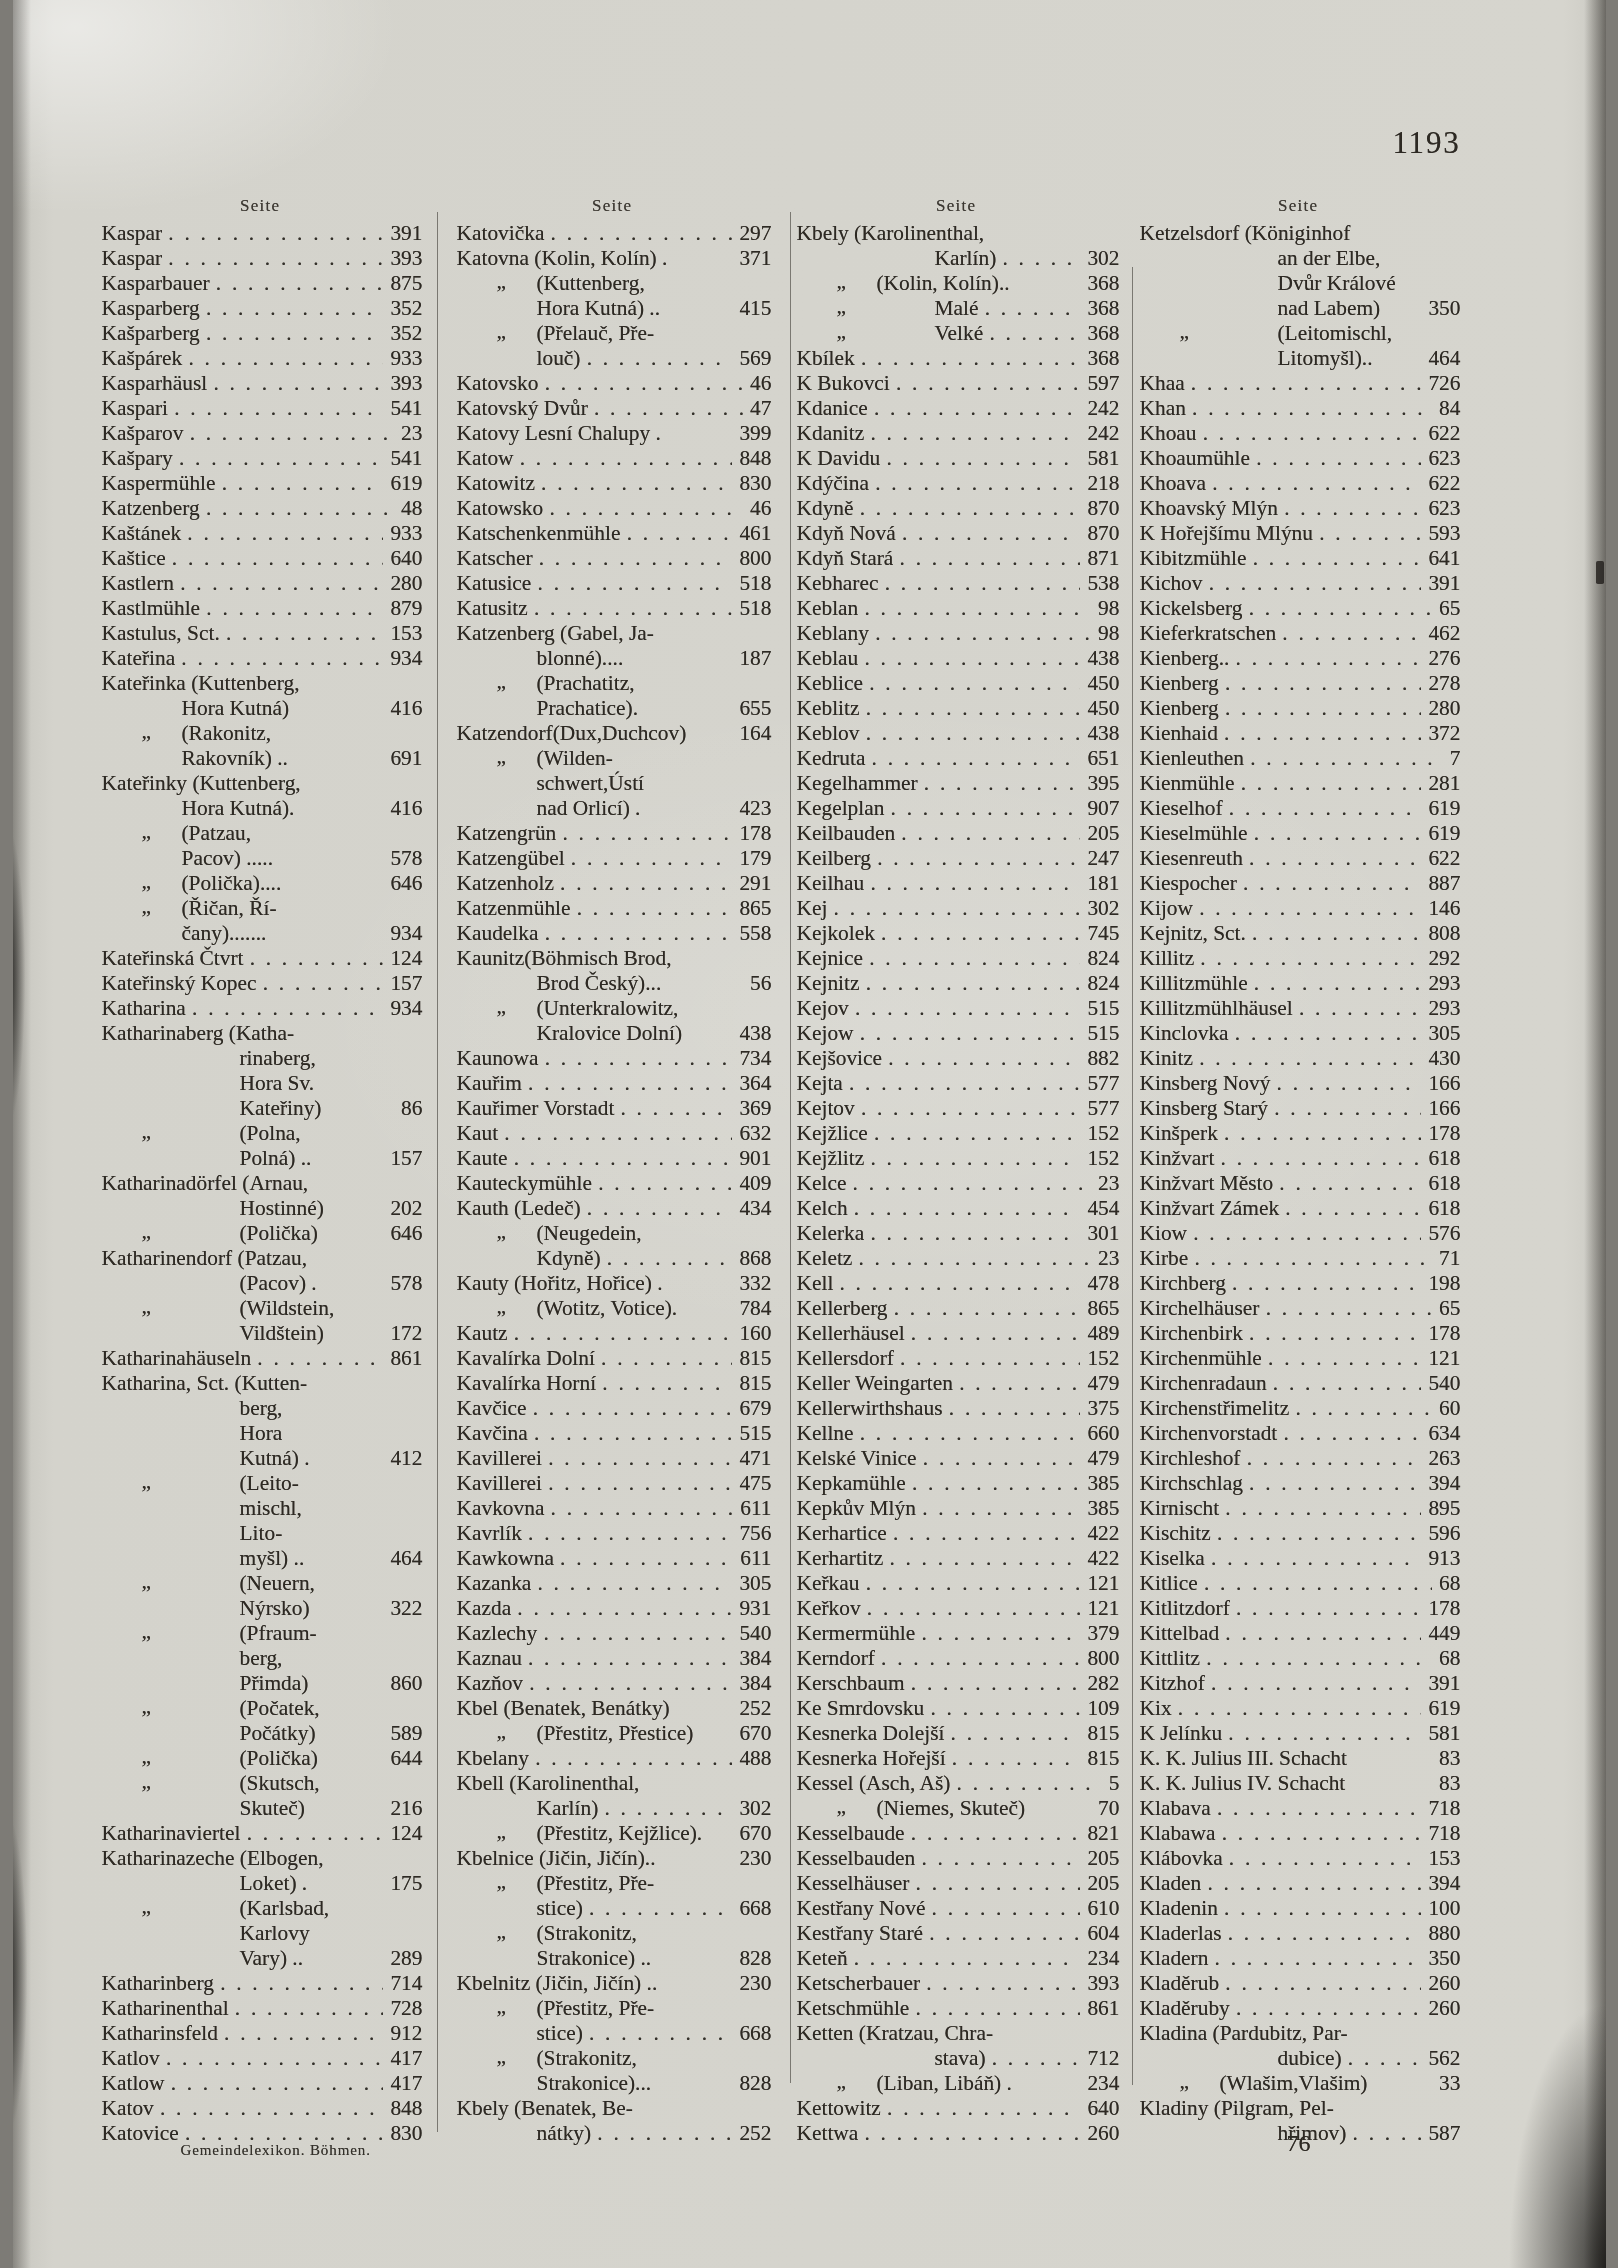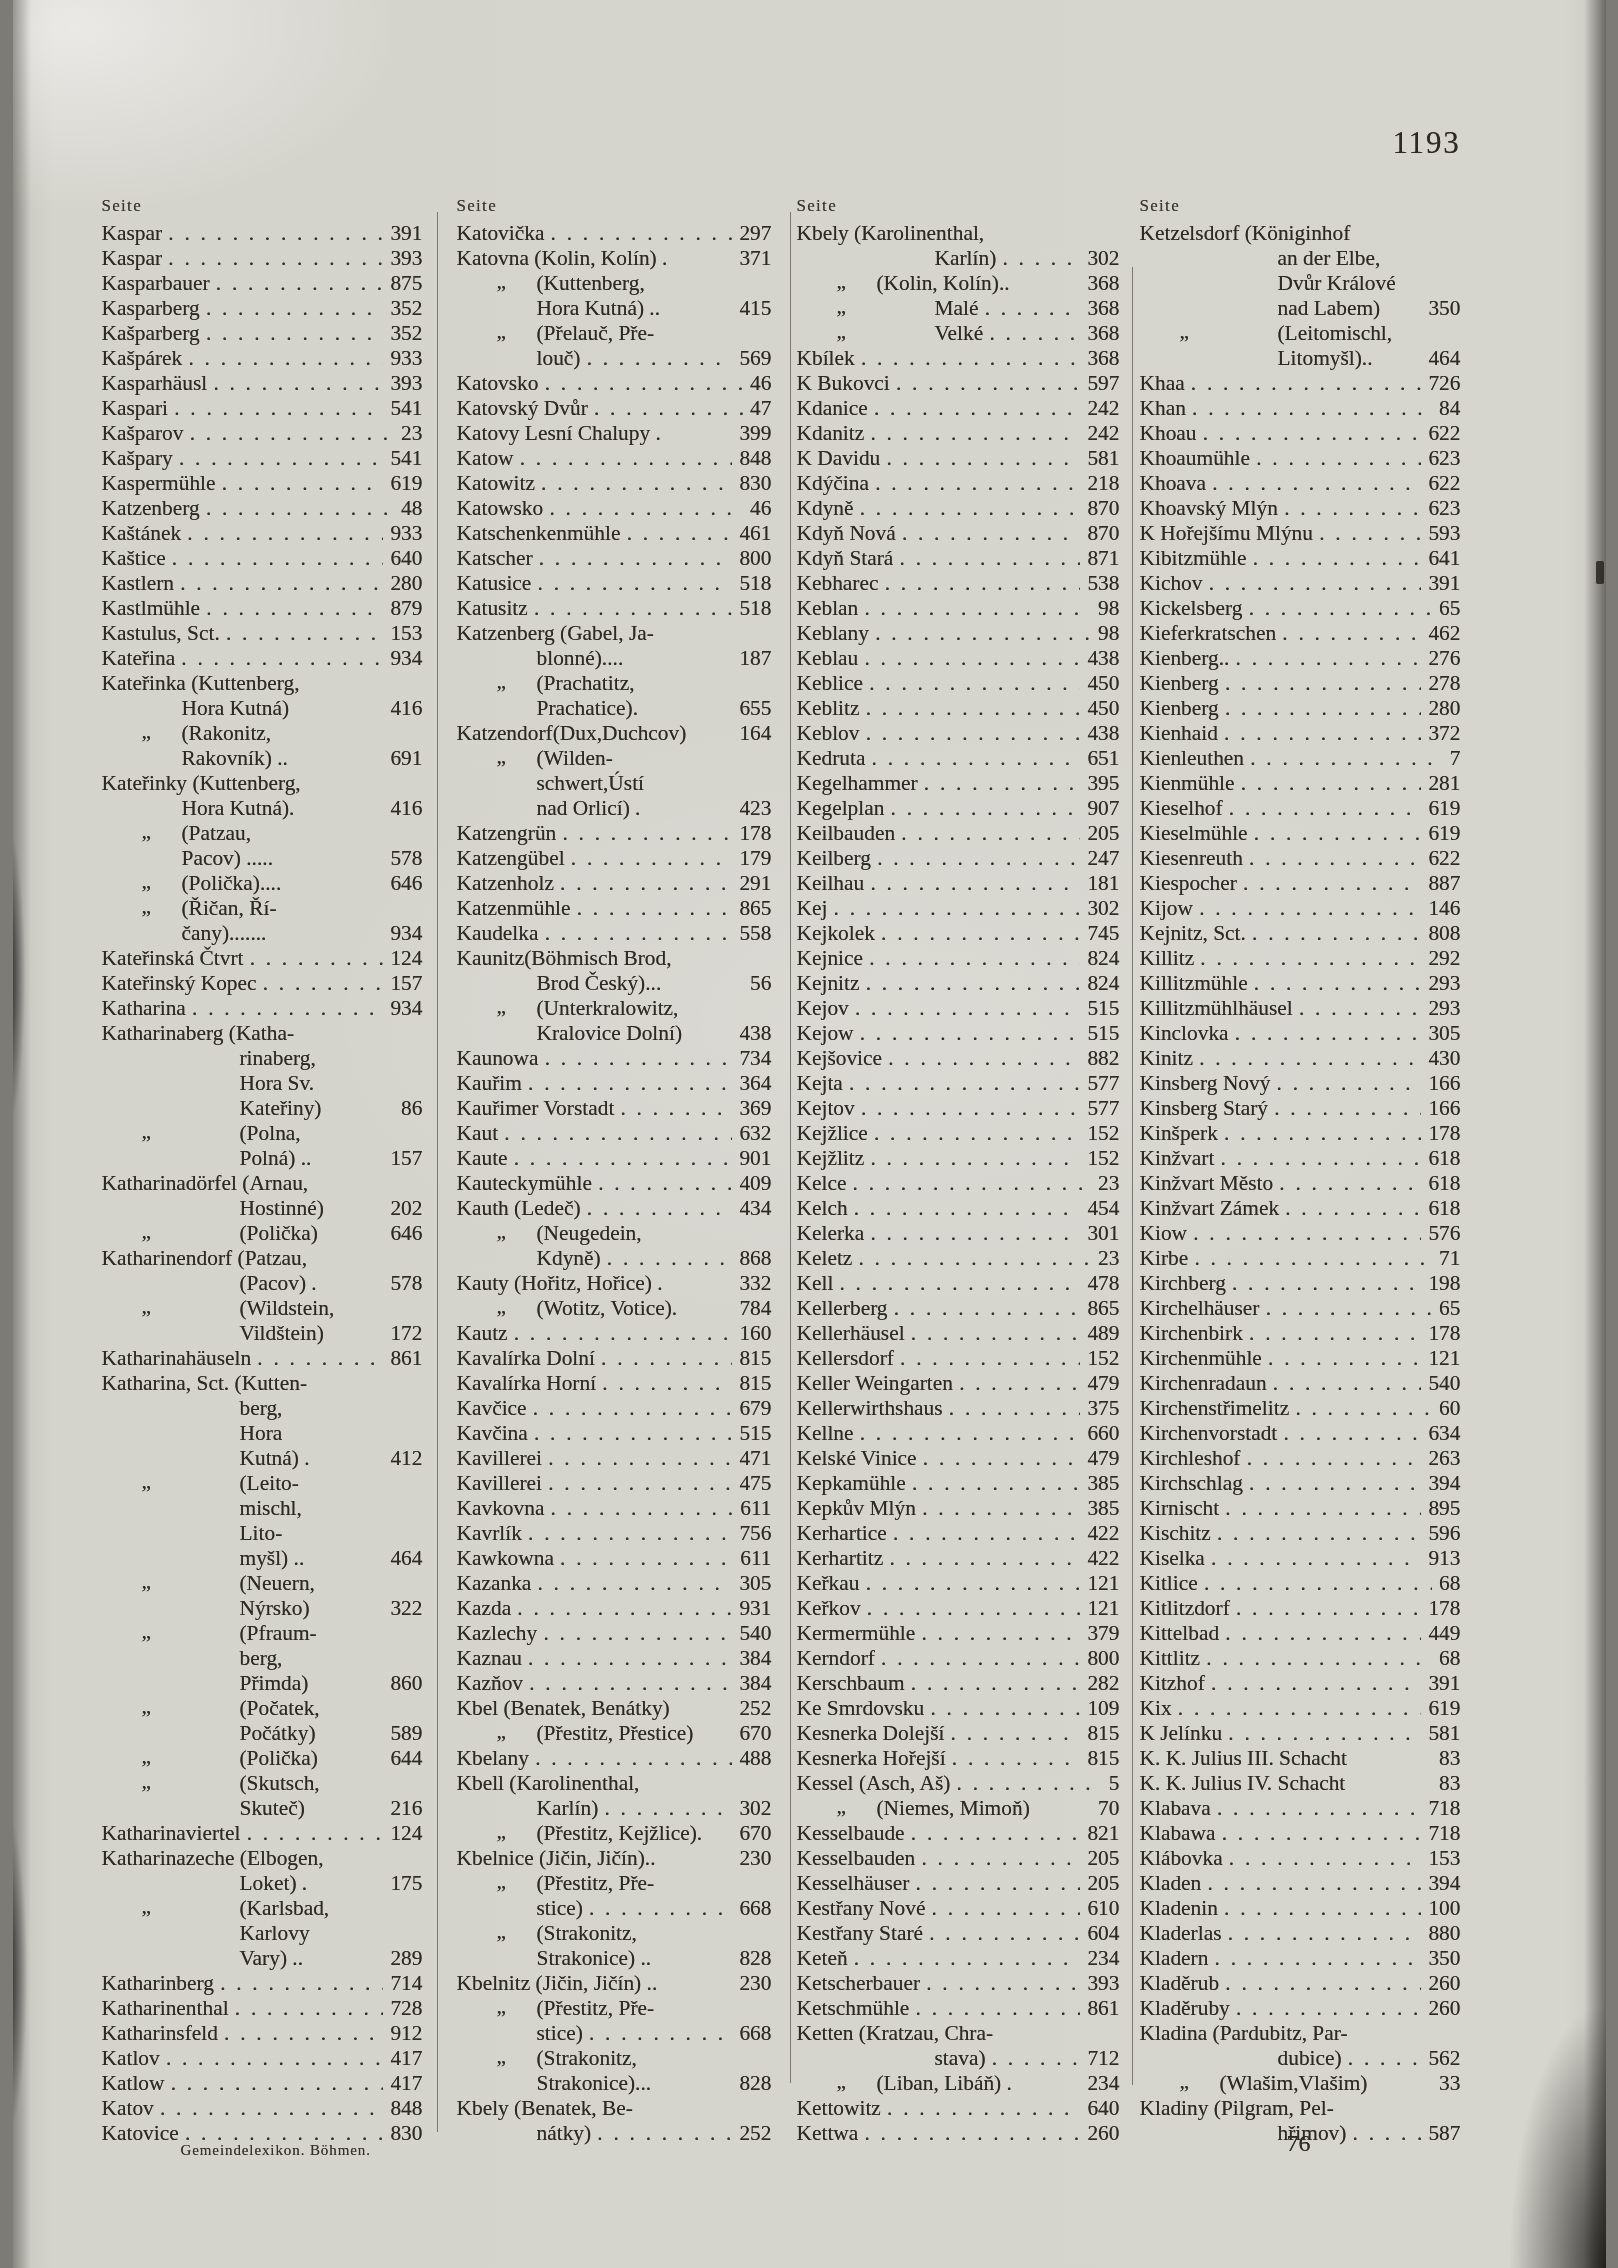--- a/index.html
+++ b/index.html
@@ -40,21 +40,21 @@
   .vr1{left:424px;top:212px;height:1920px;}
   .vr2{left:777px;top:212px;height:1871px;}
   .vr3{left:1119px;top:267px;height:1818px;}
 
   .col{position:absolute;top:194px;font-size:21.4px;}
   .col.c1{left:89px;width:321px;}
   .col.c2{left:444px;width:315px;}
   .col.c3{left:784px;width:323px;}
   .col.c4{left:1127px;width:321px;}
 
-  .seite{height:27px;line-height:23px;text-align:left;font-size:17px;
+  .seite{height:27px;line-height:23px;text-align:center;font-size:17px;
     letter-spacing:1.3px;color:#3c3832;padding-right:3.6px;}
 
   .line{display:flex;height:25px;line-height:25px;position:relative;white-space:nowrap;}
   .nm{flex:0 0 auto;}
   .i1 .nm{margin-left:80px;}
   .i2 .nm{margin-left:138px;}
   .mark{position:absolute;left:40px;top:-1.8px;}
   .ld{flex:1 1 0;min-width:0;overflow:hidden;margin:0 3.6px 0 6.2px;color:#33302a;}
   .ld::after{content:". . . . . . . . . . . . . . . . . . . . . . . . . . . . . . . . . . . .";letter-spacing:2.7px;}
   .pg{flex:0 0 auto;margin-left:auto;padding-left:3.6px;}
@@ -1074,21 +1074,21 @@
         <span class="ld"></span>
         <span class="pg">815</span>
       </div>
       <div class="line">
         <span class="nm">Kessel (Asch, Aš)</span>
         <span class="ld"></span>
         <span class="pg">5</span>
       </div>
       <div class="line i1">
         <span class="mark">„</span>
-        <span class="nm">(Niemes, Mimoň)</span>
+        <span class="nm">(Niemes, Skuteč)</span>
         <span class="pg">70</span>
       </div>
       <div class="line">
         <span class="nm">Kesselbaude</span>
         <span class="ld"></span>
         <span class="pg">821</span>
       </div>
       <div class="line">
         <span class="nm">Kesselbauden</span>
         <span class="ld"></span>

